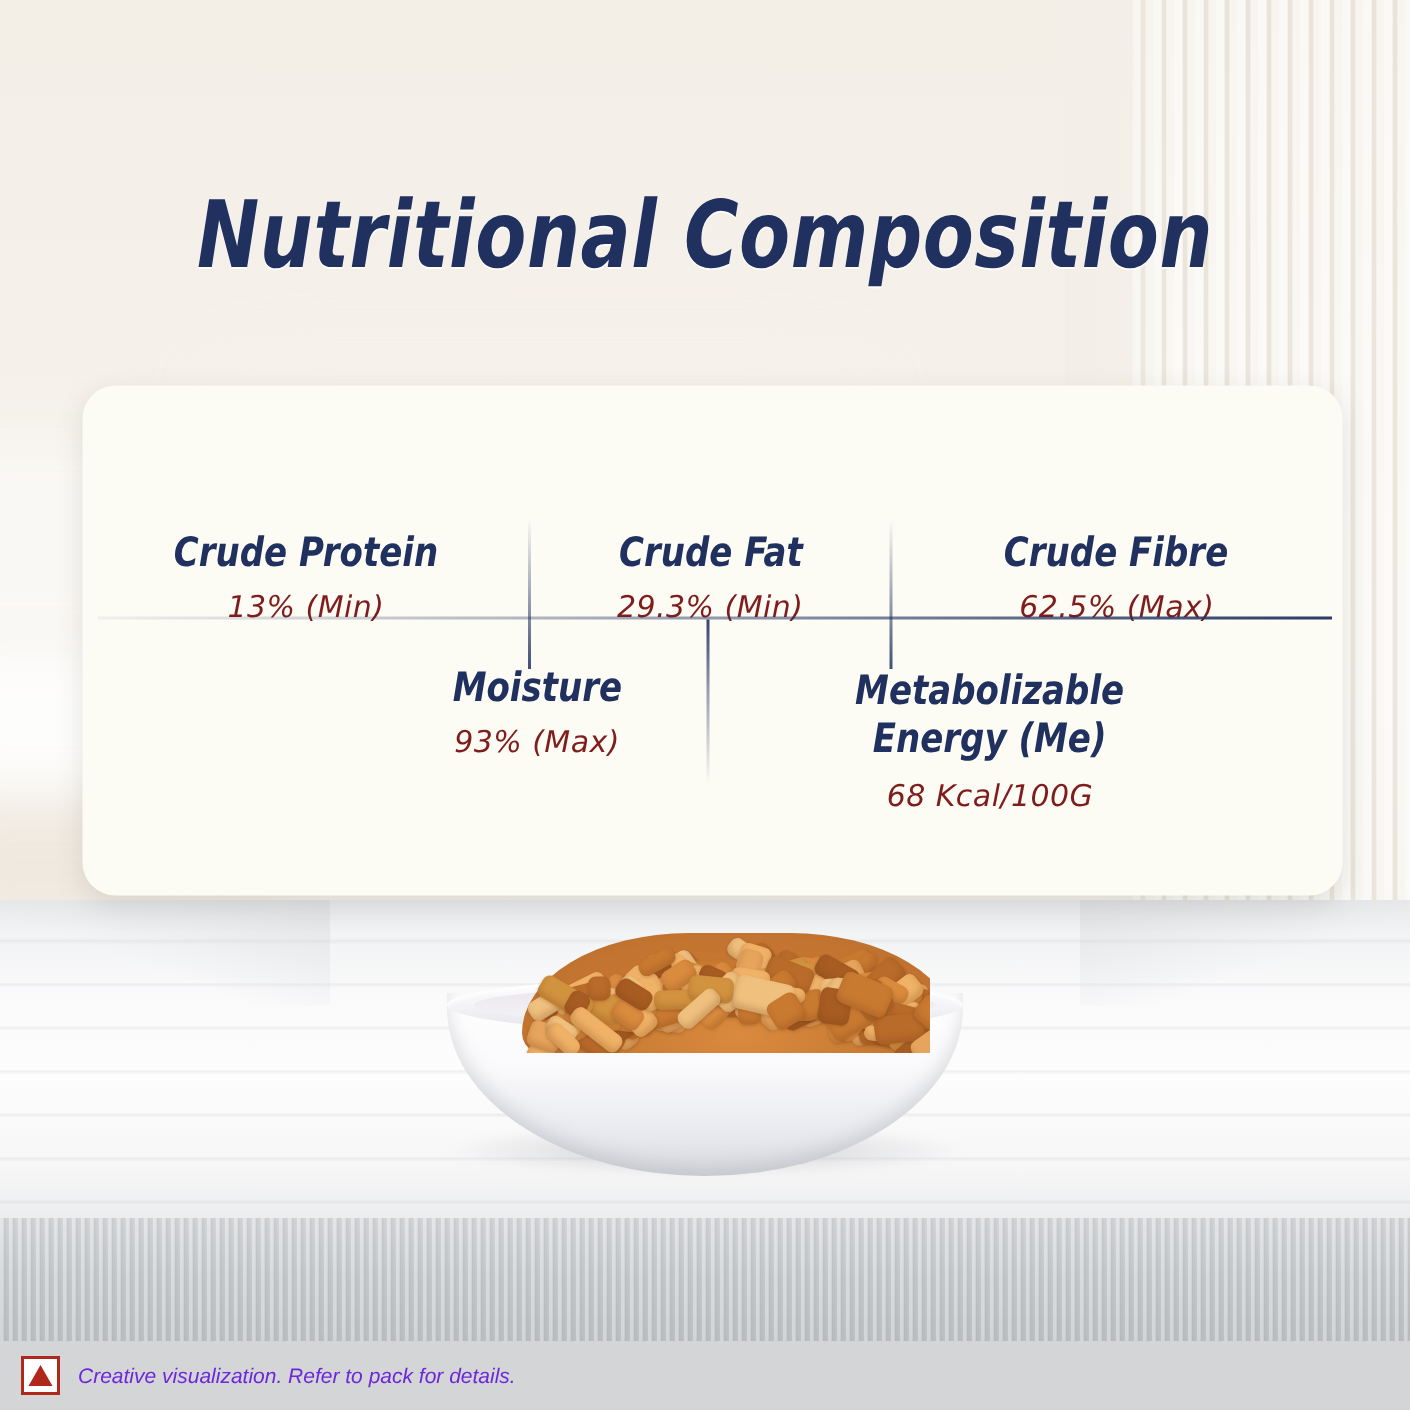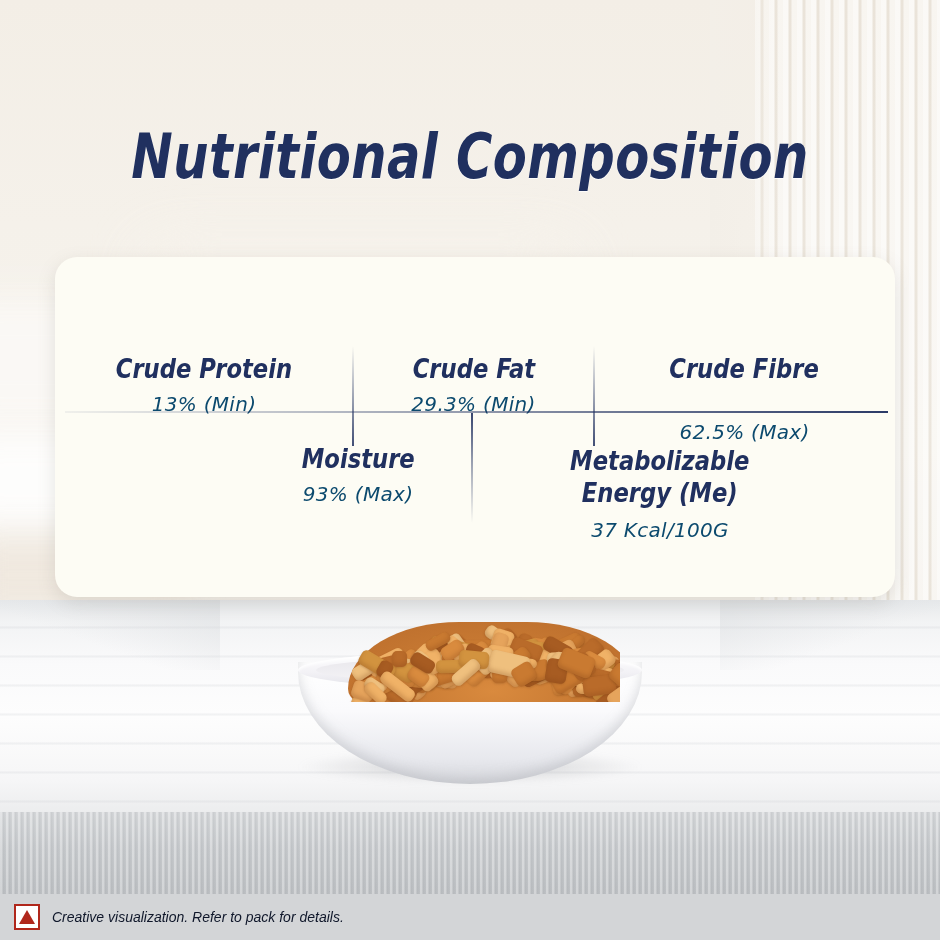--- a/index.html
+++ b/index.html
@@ -131,37 +131,37 @@
   }
   .cell{
     flex:1;
     display:flex; flex-direction:column;
     align-items:center; justify-content:flex-start;
     padding-top:62px;
     position:relative;
   }
   .cell.c1{ flex:0 0 298px; }
   .cell.c2{ flex:0 0 241px; }
-  .cell.c3{ flex:1;gap:28px; }
+  .cell.c3{ flex:1; }
 
   .nut-label{
     font-family:"DejaVu Sans", sans-serif;
     font-weight:700;
     font-size:27px;
     color:#20305F;
     transform:scaleX(.84);
     white-space:nowrap;
     line-height:1.05;
   }
   .nut-value{
     margin-top:9px;
     font-family:"DejaVu Sans", sans-serif;
     font-weight:400;
     font-size:20px;
-    color:#0c4a6e;
+    color:#7f1d1d;
     letter-spacing:.3px;
     white-space:nowrap;
     text-align:right;
   }
 
   
   .vdiv{
     position:absolute; top:53px; width:2px; height:100px;
     background:linear-gradient(180deg, rgba(32,48,95,0) 0%, rgba(32,48,95,.25) 30%, rgba(32,48,95,.85) 100%);
   }
@@ -250,21 +250,21 @@
   .veg-mark .tri{
     width:0; height:0;
     border-left:8px solid transparent;
     border-right:8px solid transparent;
     border-bottom:14px solid #B0271C;
   }
   .footer-text{
     margin-left:12px;
     font-family:"Liberation Sans", sans-serif;
     font-size:14px;
-    color:#0f172a;
+    color:#6d28d9;
   }
 </style>
 </head>
 <body>
 
 <div id="stage">
 
   <div class="bg-wall"></div>
   <div class="bg-blob-d"></div>
   <div class="bg-blob-a"></div>
@@ -310,21 +310,21 @@
       <div class="vdiv v3"></div>
 
       <div class="cell-b moisture">
         <div class="nut-label">Moisture</div>
         <div class="nut-value">93% (Max)</div>
       </div>
 
       <div class="cell-b energy">
         <div class="nut-label two-line">Metabolizable</div>
         <div class="nut-label two-line">Energy (Me)</div>
-        <div class="nut-value">37 Kcal/100G</div>
+        <div class="nut-value">68 Kcal/100G</div>
       </div>
     </div>
   </div>
 
   <div class="bowl-wrap">
     <div class="bowl-shadow"></div>
     <div class="bowl"></div>
     <div class="bowl-rim"></div>
     <div class="bowl-rim-inner"></div>
     <div class="food">

